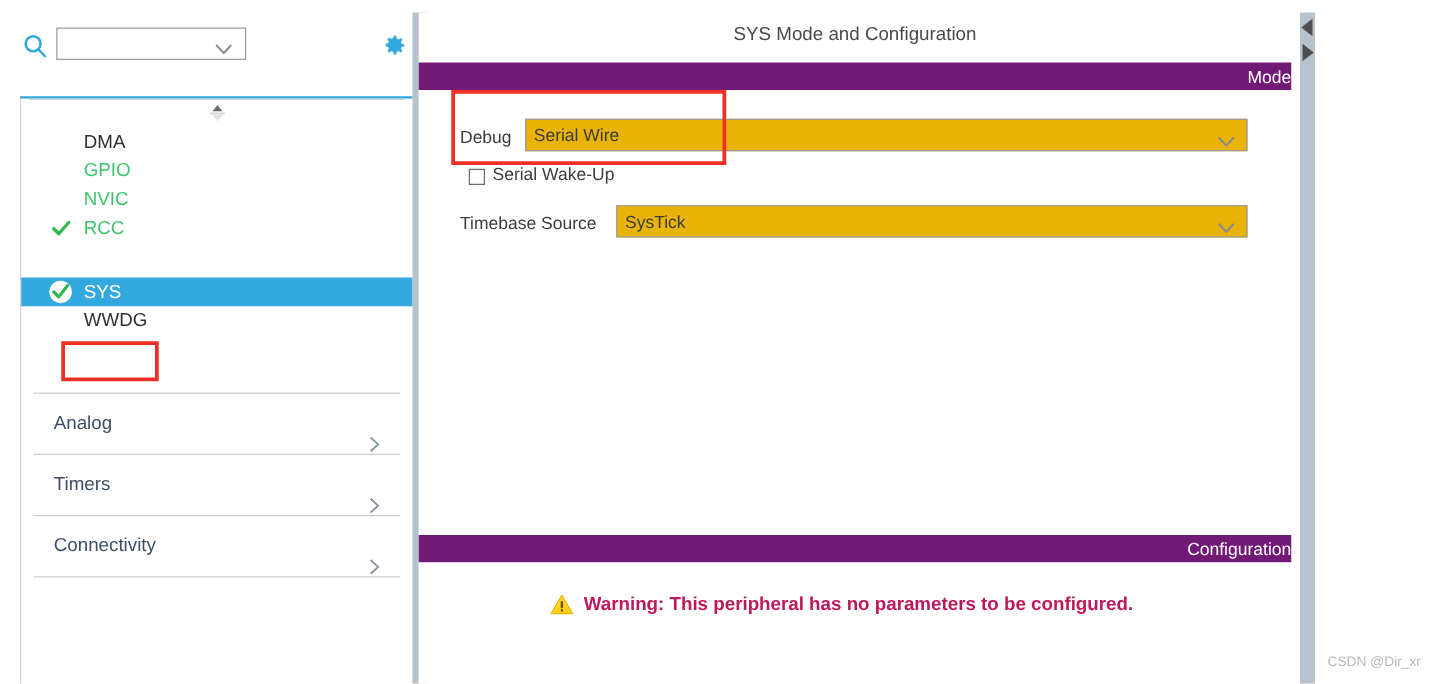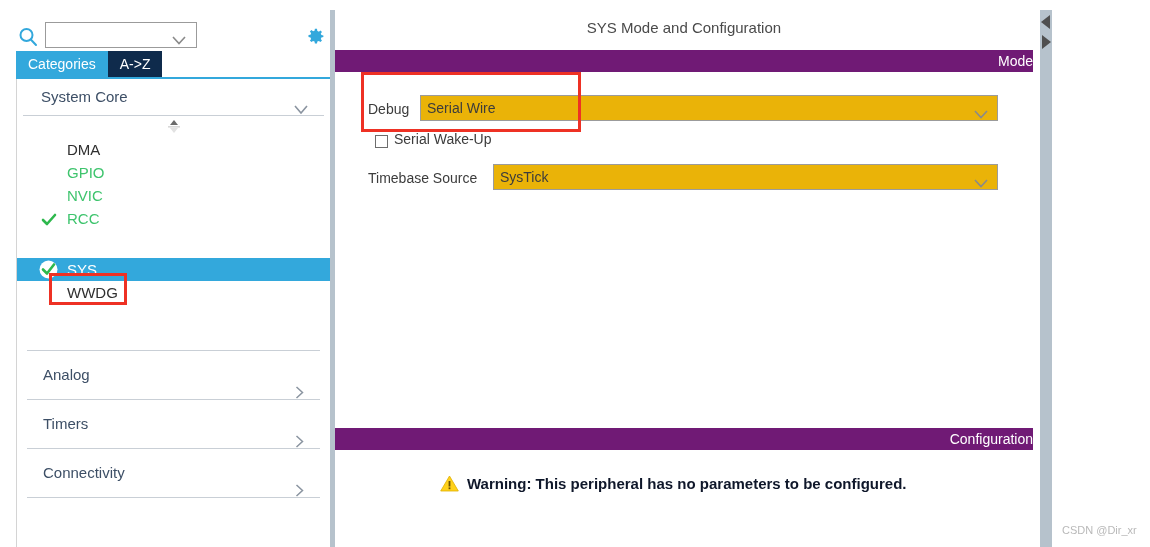--- a/index.html
+++ b/index.html
@@ -318,21 +318,21 @@
   .warning-line {
     position: absolute;
     left: 105px; top: 25px;
     display: flex;
     align-items: center;
   }
   .warn-icon { width: 19px; height: 17px; margin-right: 8px; }
   .warn-text {
     font-size: 15px;
     font-weight: bold;
-    color: #0f172a;
+    color: #be185d;
     white-space: nowrap;
   }
 
   
   .right-splitter {
     position: absolute;
     left: 1040px; top: 10px;
     width: 12px; height: 537px;
     background: #b6c2cc;
   }
@@ -386,36 +386,24 @@
       </div>
 
       <span class="gear-icon">
         <svg width="21" height="21" viewBox="0 0 24 24">
           <path fill="#33a8dc" d="M12 8.2a3.8 3.8 0 1 0 0 7.6 3.8 3.8 0 0 0 0-7.6zm0 6a2.2 2.2 0 1 1 0-4.4 2.2 2.2 0 0 1 0 4.4z"></path>
           <path fill="#33a8dc" d="M21 13.2v-2.4l-2.3-.4a7 7 0 0 0-.7-1.7l1.4-1.9-1.7-1.7-1.9 1.4a7 7 0 0 0-1.7-.7L13.7 3h-2.4l-.4 2.3a7 7 0 0 0-1.7.7L7.3 4.6 5.6 6.3 7 8.2a7 7 0 0 0-.7 1.7L4 10.3v2.4l2.3.4c.16.6.4 1.17.7 1.7l-1.4 1.9 1.7 1.7 1.9-1.4c.53.3 1.1.54 1.7.7l.4 2.3h2.4l.4-2.3c.6-.16 1.17-.4 1.7-.7l1.9 1.4 1.7-1.7-1.4-1.9c.3-.53.54-1.1.7-1.7l2.3-.4z"></path>
         </svg>
       </span>
     </div>
 
-    <div class="tabs">
-      <div class="tab active">Categories</div>
-      <div class="tab inactive">A-&gt;Z</div>
-    </div>
     <div class="tab-underline"></div>
 
     <div class="tree-panel">
 
-      <div class="group-header no-border">
-        <span>System Core</span>
-        <span class="group-chevron">
-          <svg width="14" height="10" viewBox="0 0 14 10">
-            <polyline points="1,1 7,8 13,1" fill="none" stroke="#8a94a0" stroke-width="1.6"></polyline>
-          </svg>
-        </span>
-      </div>
       <div class="group-sep"></div>
 
       <div class="spinner">
         <svg width="18" height="18" viewBox="0 0 18 18">
           <polygon points="9,2 13,7 5,7" fill="#6b6b6b"></polygon>
           <rect x="3" y="8" width="12" height="1.6" fill="#d8d8d8"></rect>
           <polygon points="9,15 13,10 5,10" fill="#e2e2e2"></polygon>
         </svg>
       </div>
 

